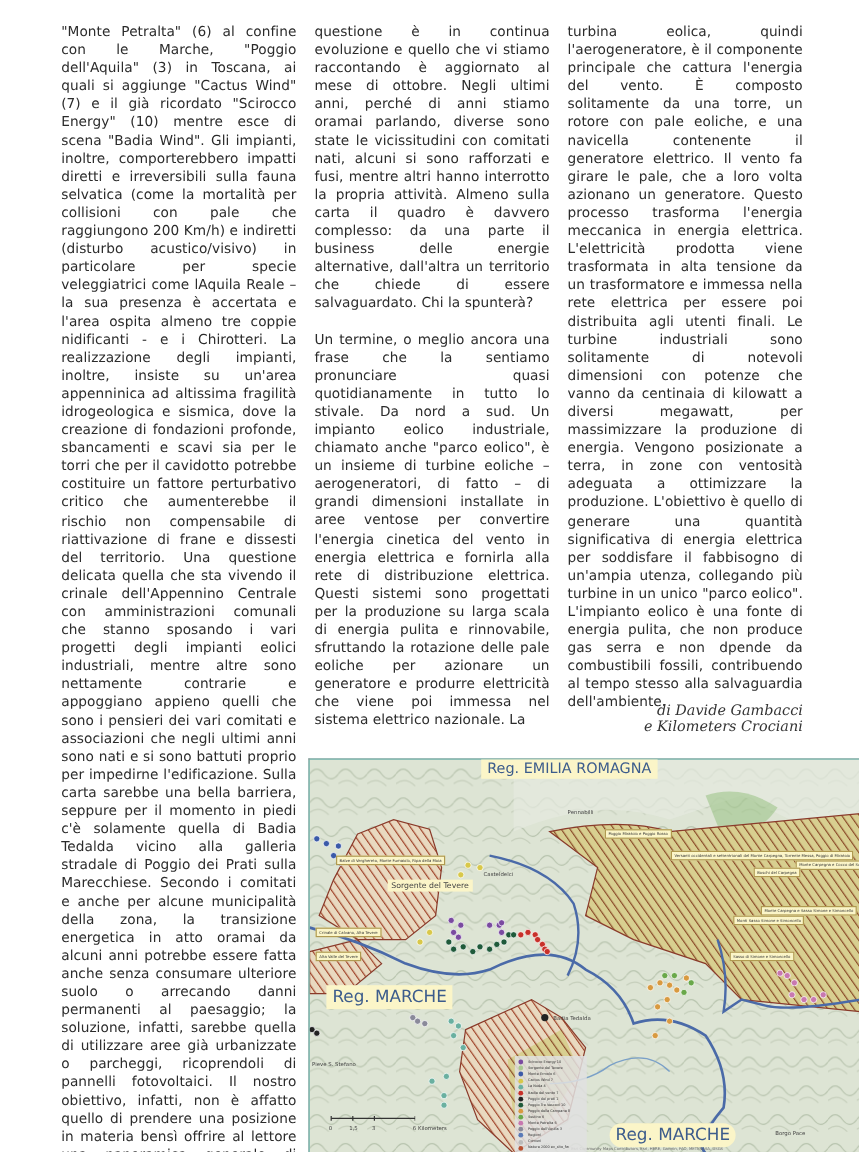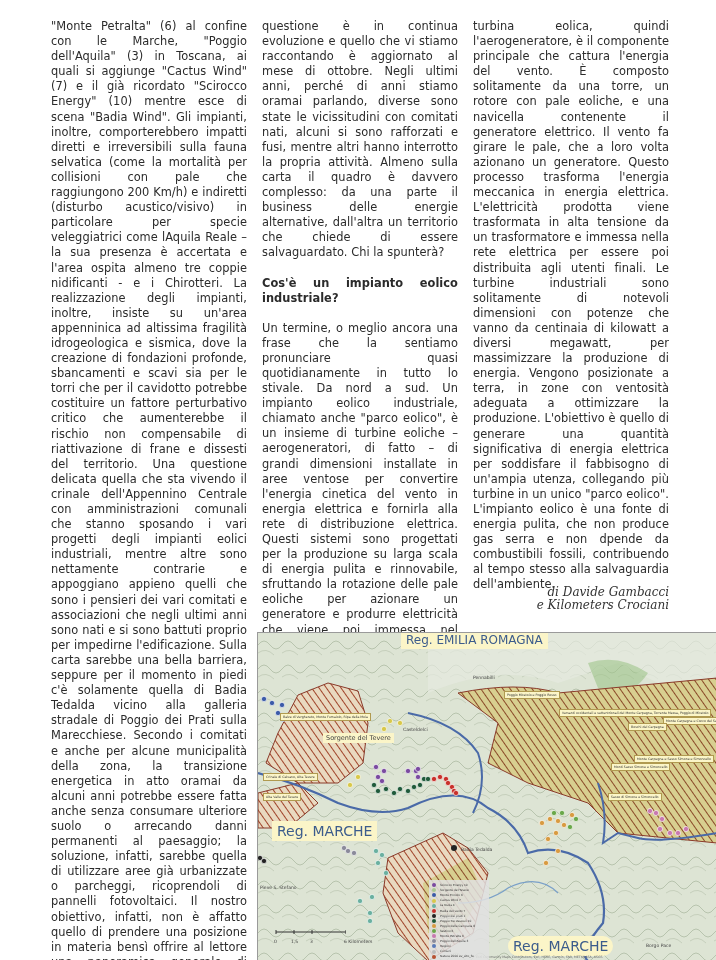--- a/index.html
+++ b/index.html
@@ -72,21 +72,20 @@
 </head>
 <body>
 
 <div id="col1" class="col">
   <p>"Monte Petralta" (6) al confine con le Marche, "Poggio dell'Aquila" (3) in Toscana, ai quali si aggiunge "Cactus Wind" (7) e il già ricordato "Scirocco Energy" (10) mentre esce di scena "Badia Wind". Gli impianti, inoltre, comporterebbero impatti diretti e irreversibili sulla fauna selvatica (come la mortalità per collisioni con pale che raggiungono 200 Km/h) e indiretti (disturbo acustico/visivo) in particolare per specie veleggiatrici come lAquila Reale – la sua presenza è accertata e l'area ospita almeno tre coppie nidificanti - e i Chirotteri. La realizzazione degli impianti, inoltre, insiste su un'area appenninica ad altissima fragilità idrogeologica e sismica, dove la creazione di fondazioni profonde, sbancamenti e scavi sia per le torri che per il cavidotto potrebbe costituire un fattore perturbativo critico che aumenterebbe il rischio non compensabile di riattivazione di frane e dissesti del territorio. Una questione delicata quella che sta vivendo il crinale dell'Appennino Centrale con amministrazioni comunali che stanno sposando i vari progetti degli impianti eolici industriali, mentre altre sono nettamente contrarie e appoggiano appieno quelli che sono i pensieri dei vari comitati e associazioni che negli ultimi anni sono nati e si sono battuti proprio per impedirne l'edificazione. Sulla carta sarebbe una bella barriera, seppure per il momento in piedi c'è solamente quella di Badia Tedalda vicino alla galleria stradale di Poggio dei Prati sulla Marecchiese. Secondo i comitati e anche per alcune municipalità della zona, la transizione energetica in atto oramai da alcuni anni potrebbe essere fatta anche senza consumare ulteriore suolo o arrecando danni permanenti al paesaggio; la soluzione, infatti, sarebbe quella di utilizzare aree già urbanizzate o parcheggi, ricoprendoli di pannelli fotovoltaici. Il nostro obiettivo, infatti, non è affatto quello di prendere una posizione in materia bensì offrire al lettore una panoramica generale di quello che sta accadendo sulla dorsale appenninica del centro Italia. Certa è una cosa: la</p>
 </div>
 
 <div id="col2" class="col">
   <p>questione è in continua evoluzione e quello che vi stiamo raccontando è aggiornato al mese di ottobre. Negli ultimi anni, perché di anni stiamo oramai parlando, diverse sono state le vicissitudini con comitati nati, alcuni si sono rafforzati e fusi, mentre altri hanno interrotto la propria attività. Almeno sulla carta il quadro è davvero complesso: da una parte il business delle energie alternative, dall'altra un territorio che chiede di essere salvaguardato. Chi la spunterà?</p>
   <div class="gap"></div>
-  <p class="subhead">Cos'è un impianto eolico industriale?</p>
   <p>Un termine, o meglio ancora una frase che la sentiamo pronunciare quasi quotidianamente in tutto lo stivale. Da nord a sud. Un impianto eolico industriale, chiamato anche "parco eolico", è un insieme di turbine eoliche – aerogeneratori, di fatto – di grandi dimensioni installate in aree ventose per convertire l'energia cinetica del vento in energia elettrica e fornirla alla rete di distribuzione elettrica. Questi sistemi sono progettati per la produzione su larga scala di energia pulita e rinnovabile, sfruttando la rotazione delle pale eoliche per azionare un generatore e produrre elettricità che viene poi immessa nel sistema elettrico nazionale. La</p>
 </div>
 
 <div id="col3" class="col">
   <p>turbina eolica, quindi l'aerogeneratore, è il componente principale che cattura l'energia del vento. È composto solitamente da una torre, un rotore con pale eoliche, e una navicella contenente il generatore elettrico. Il vento fa girare le pale, che a loro volta azionano un generatore. Questo processo trasforma l'energia meccanica in energia elettrica. L'elettricità prodotta viene trasformata in alta tensione da un trasformatore e immessa nella rete elettrica per essere poi distribuita agli utenti finali. Le turbine industriali sono solitamente di notevoli dimensioni con potenze che vanno da centinaia di kilowatt a diversi megawatt, per massimizzare la produzione di energia. Vengono posizionate a terra, in zone con ventosità adeguata a ottimizzare la produzione. L'obiettivo è quello di generare una quantità significativa di energia elettrica per soddisfare il fabbisogno di un'ampia utenza, collegando più turbine in un unico "parco eolico". L'impianto eolico è una fonte di energia pulita, che non produce gas serra e non dpende da combustibili fossili, contribuendo al tempo stesso alla salvaguardia dell'ambiente.</p>
 </div>
 
 <div class="byline">
   <div>di Davide Gambacci</div>
   <div>e Kilometers Crociani</div>

